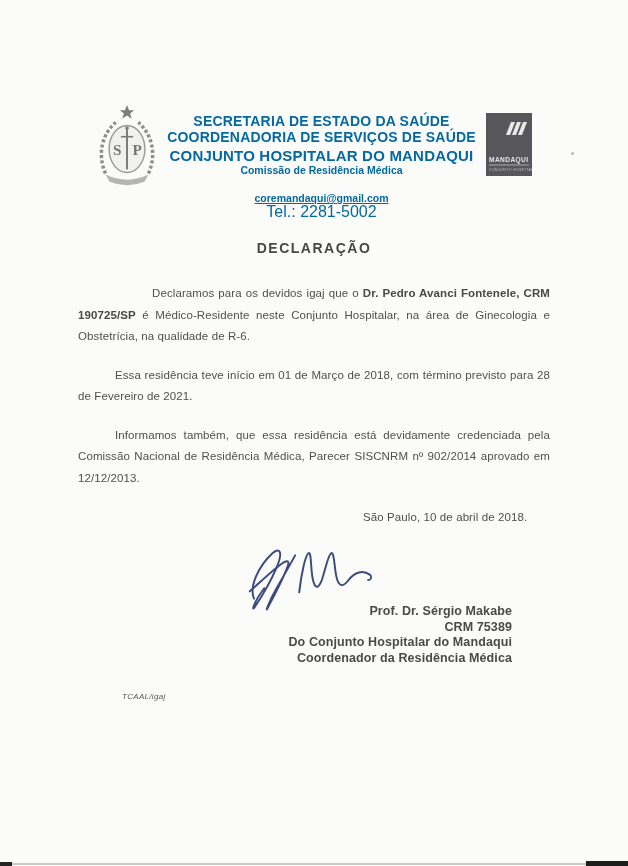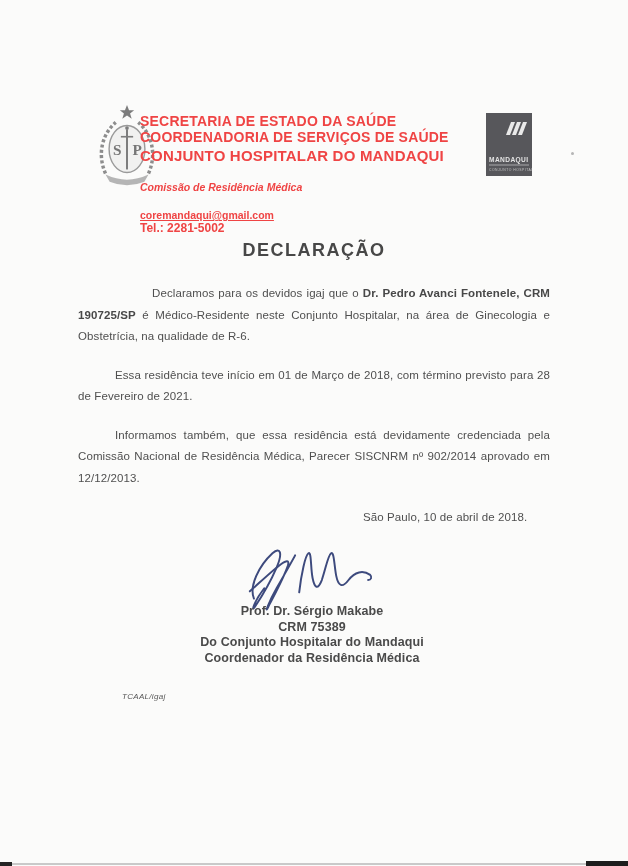--- a/index.html
+++ b/index.html
@@ -12,52 +12,52 @@
     width:628px;height:866px;
     margin:0 auto;
     background:#fbfbfa;
     overflow:hidden;
     color:#4f4f4f;
   }
   
   .coat-of-arms{position:absolute;left:90px;top:104px;width:74px;height:90px;}
   .header-text{
     position:absolute;left:140px;right:125px;top:113px;
-    text-align:left;color:#ef4444;
+    text-align:center;color:#0369a1;
   }
   .h-line1,.h-line2{font-size:14px;font-weight:bold;line-height:16px;letter-spacing:.2px;}
   .h-line3{font-size:15px;font-weight:bold;line-height:13px;margin-top:4px;letter-spacing:.2px;}
-  .h-line4{font-size:10.5px;font-weight:bold;line-height:12px;margin-top:19px;font-style:italic;}
+  .h-line4{font-size:10.5px;font-weight:bold;line-height:12px;margin-top:2px;}
   .h-email{font-size:10.5px;font-weight:bold;line-height:13px;margin-top:16px;text-decoration:underline;}
-  .h-phone{font-size:12px;font-weight:bold;line-height:13px;}
+  .h-phone{font-size:16px;font-weight:normal;line-height:13px;}
   .mandaqui-logo{position:absolute;left:486px;top:113px;width:46px;height:63px;}
   
   .doc-title{
     position:absolute;left:0;right:0;top:240px;
-    text-align:center;font-size:18px;font-weight:bold;
+    text-align:center;font-size:14px;font-weight:bold;
     letter-spacing:1.5px;color:#474747;
   }
   .paragraphs{
     position:absolute;left:78px;top:283px;width:472px;
     font-size:11.5px;line-height:21.5px;text-align:justify;
     color:#4f4f4f;letter-spacing:.1px;
   }
   .paragraphs p{margin:0 0 17px 0;}
   .p-indent-lg{text-indent:74px;}
   .p-indent-sm{text-indent:37px;}
   .bold-inline{font-weight:bold;color:#484848;}
   .date-line{
     position:absolute;left:363px;top:511px;
     font-size:11.5px;color:#4f4f4f;letter-spacing:.1px;
   }
   
   .signature-scribble{position:absolute;left:245px;top:543px;width:130px;height:72px;}
   .signature-block{
     position:absolute;left:112px;width:400px;top:604px;
-    text-align:center;font-size:12.5px;font-weight:bold;
+    text-align:right;font-size:12.5px;font-weight:bold;
     line-height:15.5px;color:#4a4a4a;letter-spacing:.1px;
   }
   
   .footer-ref{
     position:absolute;left:79px;top:692px;
     font-size:8px;font-style:italic;color:#565656;letter-spacing:.3px;margin-left:43px;
   }
   
   .scan-edge-thin{position:absolute;left:0;right:0;bottom:1px;height:2px;background:#bdbdbd;opacity:.8;}
   .scan-edge-left{position:absolute;left:0;bottom:0;width:12px;height:4px;background:#242424;}

